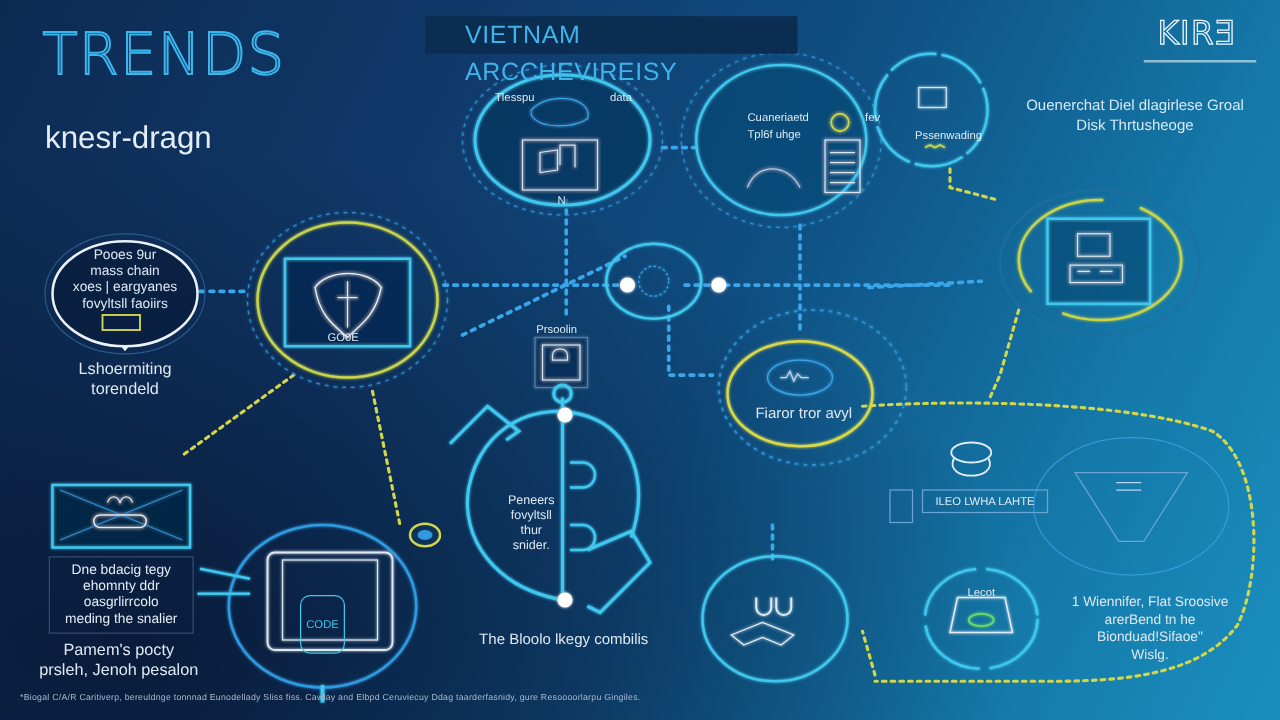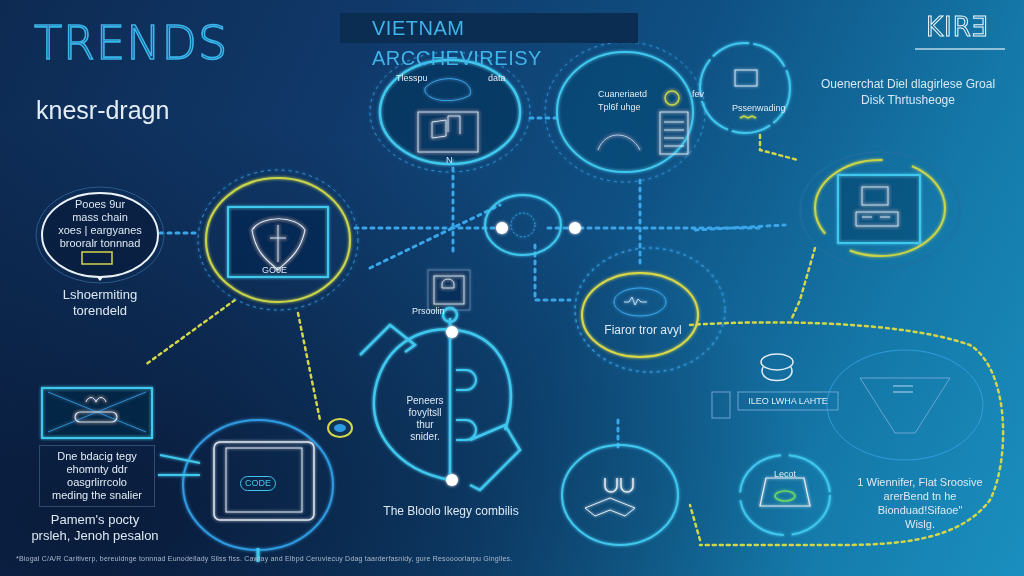--- a/index.html
+++ b/index.html
@@ -227,30 +227,30 @@
   <div>Cuaneriaetd</div>
   <div>Tpl6f uhge</div>
 </div>
 <div class="abs label small-text" style="left:692px; top:88px;">fev</div>
 <div class="abs label small-text" style="left:732px; top:102px;">Pssenwading</div>
 
 <div class="abs label" style="left:46px; top:198px; width:108px;">
   <div>Pooes 9ur</div>
   <div>mass chain</div>
   <div>xoes | eargyanes</div>
-  <div>brooralr tonnnad</div>
+  <div>fovyltsll faoiirs</div>
 </div>
 <div class="abs label label-lg" style="left:40px; top:287px; width:120px;">
   <div>Lshoermiting</div>
   <div>torendeld</div>
 </div>
 
 <div class="abs label small-text" style="left:262px; top:264px;">GO0E</div>
 
-<div class="abs label small-text" style="left:412px; top:257px;margin-top:48px;">Prsoolin</div>
+<div class="abs label small-text" style="left:429px; top:257px;">Prsoolin</div>
 
 <div class="abs label" style="left:390px; top:395px; width:70px; font-size:10px; line-height:12px;">
   <div>Peneers</div>
   <div>fovyltsll</div>
   <div>thur</div>
   <div>snider.</div>
 </div>
 <div class="abs label label-lg" style="left:376px; top:503px; width:150px; font-size:12px;">The Bloolo lkegy combilis</div>
 
 <div class="abs label label-lg" style="left:588px; top:322px; width:110px; font-size:12px;">Fiaror tror avyl</div>
@@ -259,21 +259,21 @@
   <div>Dne bdacig tegy</div>
   <div>ehomnty ddr</div>
   <div>oasgrlirrcolo</div>
   <div>meding the snalier</div>
 </div>
 <div class="abs label label-lg" style="left:30px; top:512px; width:130px;">
   <div>Pamem's pocty</div>
   <div>prsleh, Jenoh pesalon</div>
 </div>
 
-<div class="abs label small-text" style="left:240px; top:476px; color:#3fc7ee; border:1px solid #3fc7ee; border-radius:8px; padding:0 4px;">CODE</div>
+<div class="abs label small-text" style="left:240px; top:476px; color:#3fc7ee; border:1px solid #3fc7ee; border-radius:8px; padding:16px 4px;">CODE</div>
 
 <div class="abs label small-text" style="left:742px; top:395px; width:92px;">ILEO LWHA LAHTE</div>
 
 <div class="abs label small-text" style="left:774px; top:468px;">Lecot</div>
 
 <div class="abs label" style="left:845px; top:475px; width:150px; font-size:11px; line-height:14px;">
   <div>1 Wiennifer, Flat Sroosive</div>
   <div>arerBend tn he</div>
   <div>Bionduad!Sifaoe"</div>
   <div>Wislg.</div>

